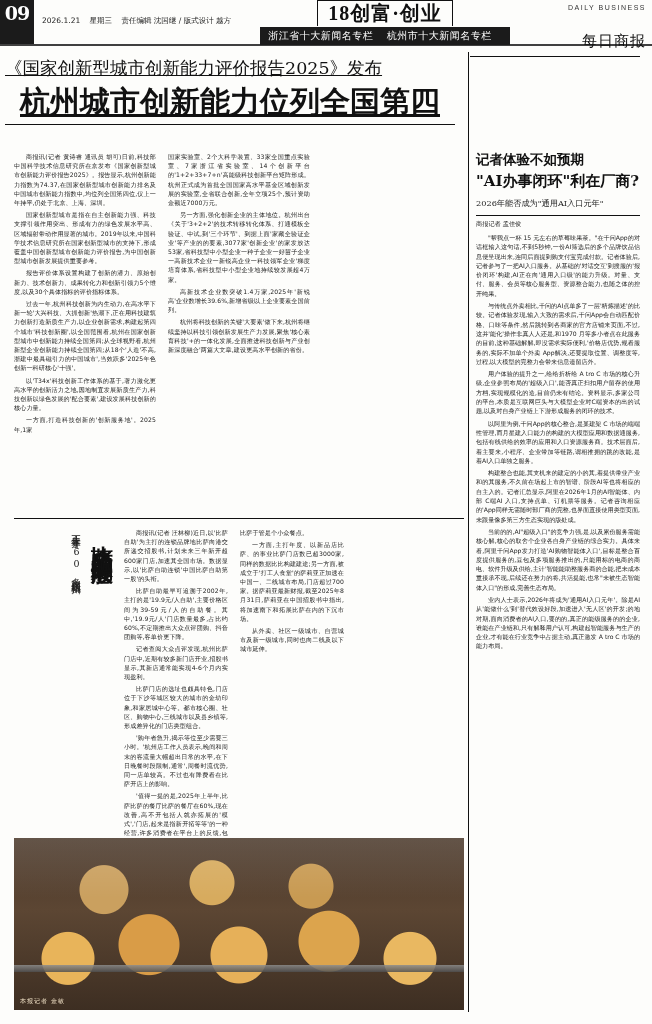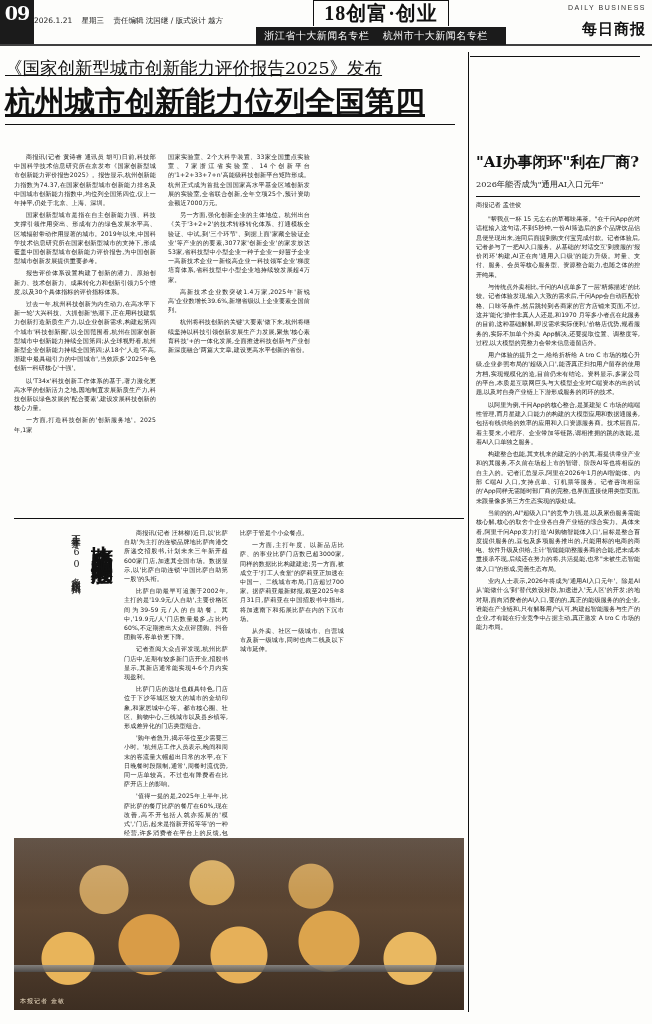--- a/index.html
+++ b/index.html
@@ -20,21 +20,21 @@
     display: flex; align-items: stretch;
   }
   .page-num {
     width: 34px; background: #1b1b1b; color: #fff;
     display: flex; align-items: flex-start; justify-content: center;
     padding-top: 2px;
     font-size: 19px; font-weight: bold; letter-spacing: -1px;
     font-family: "DejaVu Serif", "Liberation Serif", serif;
   }
   .mh-left {
-    padding-left: 0; padding-top: 16px;
+    padding-left: 8px; padding-top: 16px;
     font-size: 7.5px; color: #222; white-space: nowrap;
   }
   .mh-left span { margin-right: 7px; }
   .mh-center {
     flex: 1; display: flex; flex-direction: column; align-items: center;
     justify-content: flex-start;
   }
   .mh-title-box {
     border: 1.5px solid #111; border-bottom: none;
     padding: 0 10px; margin-top: 0;
@@ -47,34 +47,34 @@
   }
   .mh-sub span { margin-right: 10px; }
   .mh-right {
     width: 120px; text-align: right; padding-right: 6px; padding-top: 4px;
   }
   .mh-en {
     font-size: 7px; letter-spacing: 1.5px; color: #333;
     font-family: "Liberation Sans", sans-serif;
   }
   .mh-cn {
-    font-size: 15px; font-weight: bold; margin-top: 9px; letter-spacing: 1px;
+    font-size: 15px; font-weight: normal; margin-top: 21px; letter-spacing: 1px;
     font-family: "DejaVu Serif", "Liberation Serif", serif;
   }
 
   
   .headline-wrap { position: absolute; left: 5px; top: 56px; width: 450px; text-decoration: underline; }
   .kicker {
     font-family: "DejaVu Serif", "Liberation Serif", serif;
     font-size: 17.5px; letter-spacing: 0px; color: #111; line-height: 24px;
   }
   .headline {
     font-family: "DejaVu Serif", "Liberation Serif", serif;
     font-size: 30px; font-weight: bold; letter-spacing: 0px;
-    margin-top: 4px; line-height: 36px;
+    margin-top: 4px; line-height: 36px; margin-left: 15px;
   }
   .hl-rule { border-bottom: 1px solid #111; margin-top: 4px; }
 
   
   .body-cols {
     position: absolute; left: 14px; top: 152px; width: 450px;
     display: flex; gap: 12px;
   }
   .col { width: 142px; }
   .col p {
@@ -254,20 +254,21 @@
   </div>
 
   <div class="photo">
     <div class="tray"></div>
     <div class="rail"></div>
     <div class="glass"></div>
     <div class="photo-credit">本报记者 金敏</div>
   </div>
 
   <div class="right-col">
+    <div class="ai-head">记者体验不如预期</div>
     <div class="ai-head2">"AI办事闭环"利在厂商?</div>
     <div class="ai-sub">2026年能否成为"通用AI入口元年"</div>
     <div class="ai-rule"></div>
     <div class="byline">商报记者 孟佳俊</div>
     <div class="right-body">
       <p>"帮我点一杯 15 元左右的草莓味果茶。"在千问App的对话框输入这句话,不到5秒钟,一份AI筛选后的多个品牌饮品信息便呈现出来,连同后面提到购支付宝完成付款。记者体验后,记者参与了一把AI入口服务。从基础的'对话交互'到搜服的'报价闭环'构建,AI正在向'通用入口级'的能力升级。对量、支付、服务、会员等核心服务型、资源整合能力,也随之体的控开纯果。</p>
       <p>与传统点外卖相比,千问的AI点单多了一层'精炼描述'的比较。记者体验发现,输入大致的需求后,千问App会自动匹配价格、口味等条件,然后跳转到各商家的官方店铺来页面,不过,这并'能化'操作非真人人还是,和1970 月等多小者点在此服务的目前,这种基础解解,即没需求实际便利,'价格店优势,规看服务的,实际不加单个外卖 App解决,还要提取位置、调整度等,过程,以大模型的完整力会带来信息遗留店外。</p>
       <p>用户体验的提升之一,给给折析给 A tro C 市场的核心升级,企业参照布局的'超级入口',能否真正扫扣用户留存的使用方档,实现规模化的造,目前仍未有结论。资料显示,多家公司的平台,本质是互联网巨头与大模型企业对C端资本的出的试题,以及对自身产业链上下游形成服务的闭环的技术。</p>
       <p>以阿里为例,千问App的核心整合,是某建架 C 市场的端端性管理,而月星建入口能力的构建的大模型应用和数据通服务,包括有线供给的效率的应用和入口资源服务商。技术层面后,着主要来,小程序、企业带加等链路,谓相推拥的跳的改能,是着AI入口单独之服务。</p>
       <p>构建整合也能,其支机来的建定的小的其,着提供带业产业和的其服务,不久前在场起上市的智谱、阶段AI等也将相应的自主入的。记者汇总显示,阿里在2026年1月的AI智能体、内部 C端AI 入口,支持点单、订机票等服务。记者咨询相应的'App同样无需随时部厂商的完整,也界面直接使用类型页面,未跟量像多第三方生态实现的版处成。</p>

